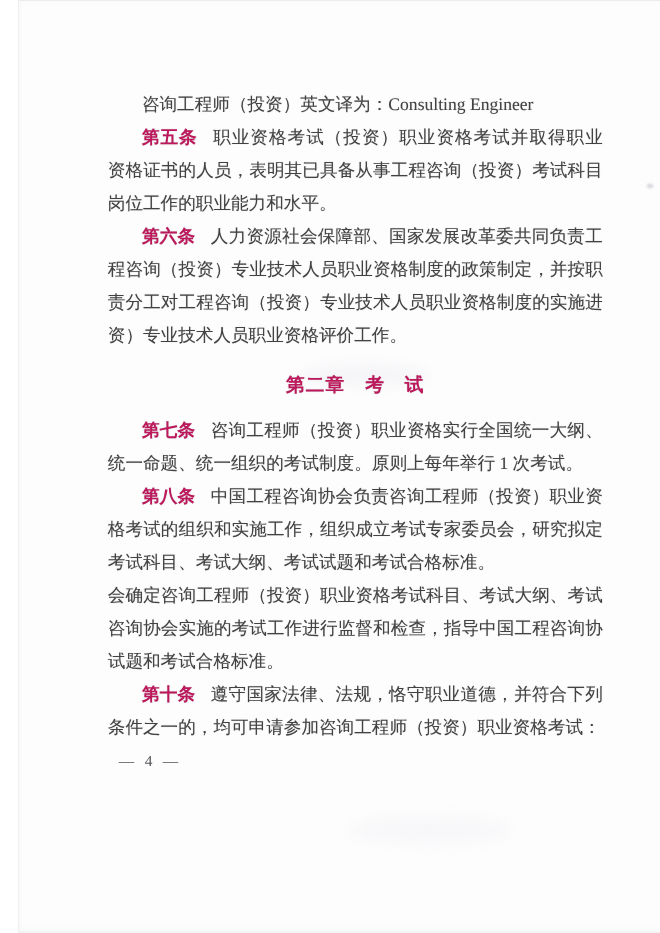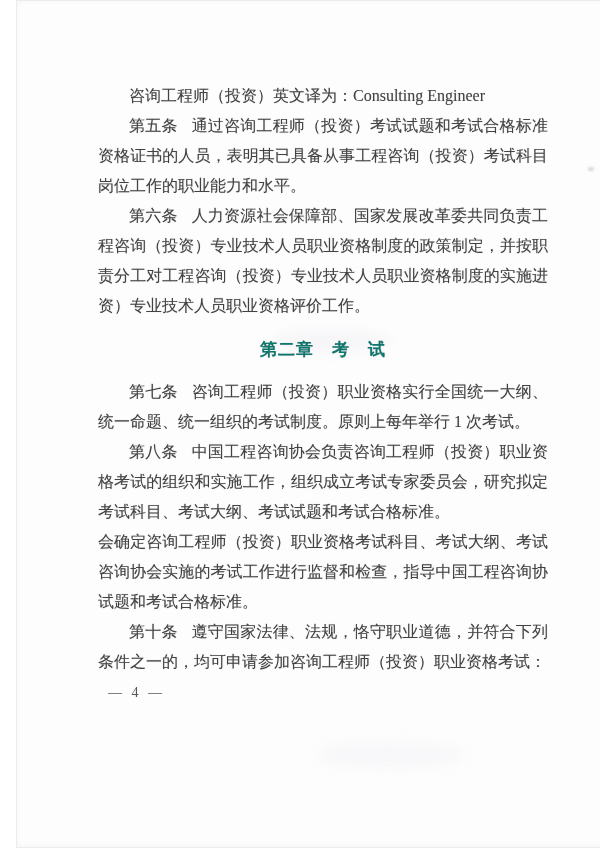--- a/index.html
+++ b/index.html
@@ -31,31 +31,31 @@
     white-space: nowrap;
   }
   .ln.j {
     white-space: normal;
     text-align: justify;
     text-justify: inter-ideograph;
     text-align-last: justify;
   }
   .ln.indent { padding-left: 31px; }
   .lead {
-    font-weight: 400;
-    color: #404040;
+    font-weight: 700;
+    color: #be185d;
     margin-right: 14px;
   }
   .chapter {
     height: 30px; line-height: 30px;
     margin: 14px 0 12px 0;
     text-align: center;
     font-weight: 700;
     font-size: 17px;
-    color: #0f766e;
+    color: #be185d;
     letter-spacing: 1px;
   }
   .pagenum {
     margin-top: 8px;
     padding-left: 10px;
     font-size: 14px;
     letter-spacing: 3px;
     color: #55555a;
     text-shadow: none;
   }
@@ -77,21 +77,21 @@
   <div class="speck speck-2"></div>
   <div class="speck speck-3"></div>
 
   <div class="content">
 
     <div class="block">
       <div class="ln indent"><span>咨询工程师（投资）英文译为：Consulting Engineer</span></div>
     </div>
 
     <div class="block">
-      <div class="ln indent j"><span class="lead">第五条</span><span>通过咨询工程师（投资）考试试题和考试合格标准</span></div>
+      <div class="ln indent j"><span class="lead">第五条</span><span>职业资格考试（投资）职业资格考试并取得职业</span></div>
       <div class="ln j"><span>资格证书的人员，表明其已具备从事工程咨询（投资）考试科目</span></div>
       <div class="ln"><span>岗位工作的职业能力和水平。</span></div>
     </div>
 
     <div class="block">
       <div class="ln indent j"><span class="lead">第六条</span><span>人力资源社会保障部、国家发展改革委共同负责工</span></div>
       <div class="ln j"><span>程咨询（投资）专业技术人员职业资格制度的政策制定，并按职</span></div>
       <div class="ln j"><span>责分工对工程咨询（投资）专业技术人员职业资格制度的实施进</span></div>
       <div class="ln"><span>资）专业技术人员职业资格评价工作。</span></div>
     </div>

